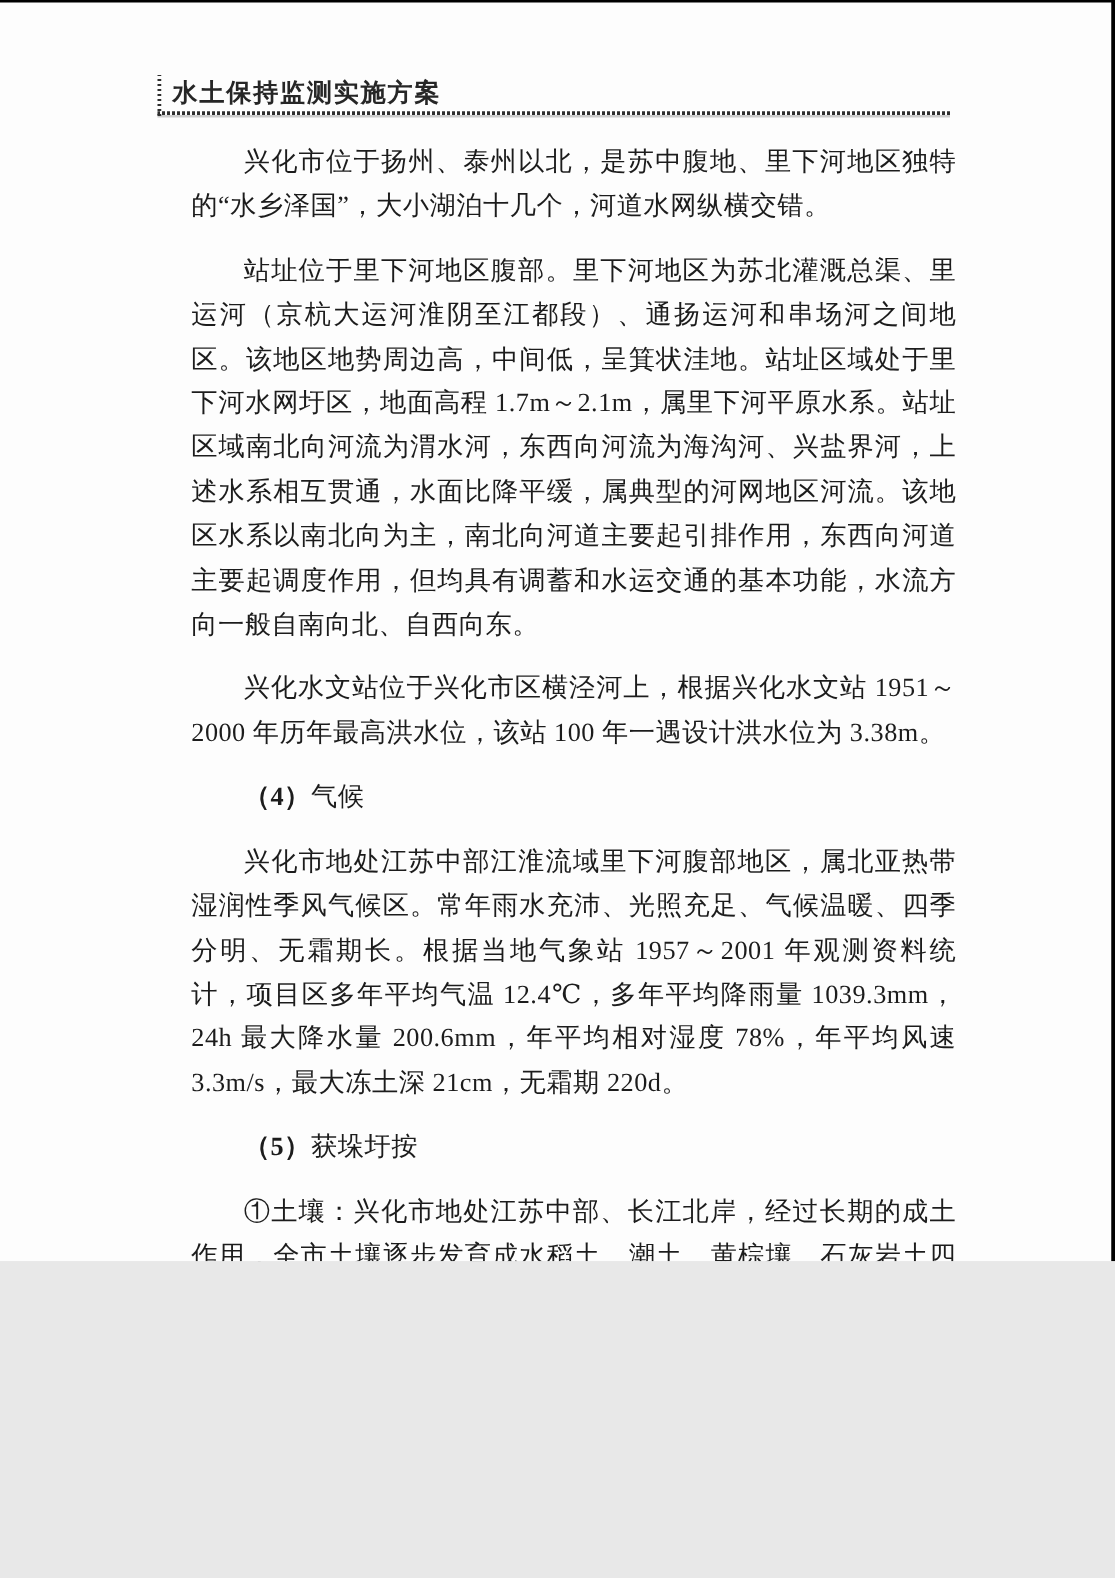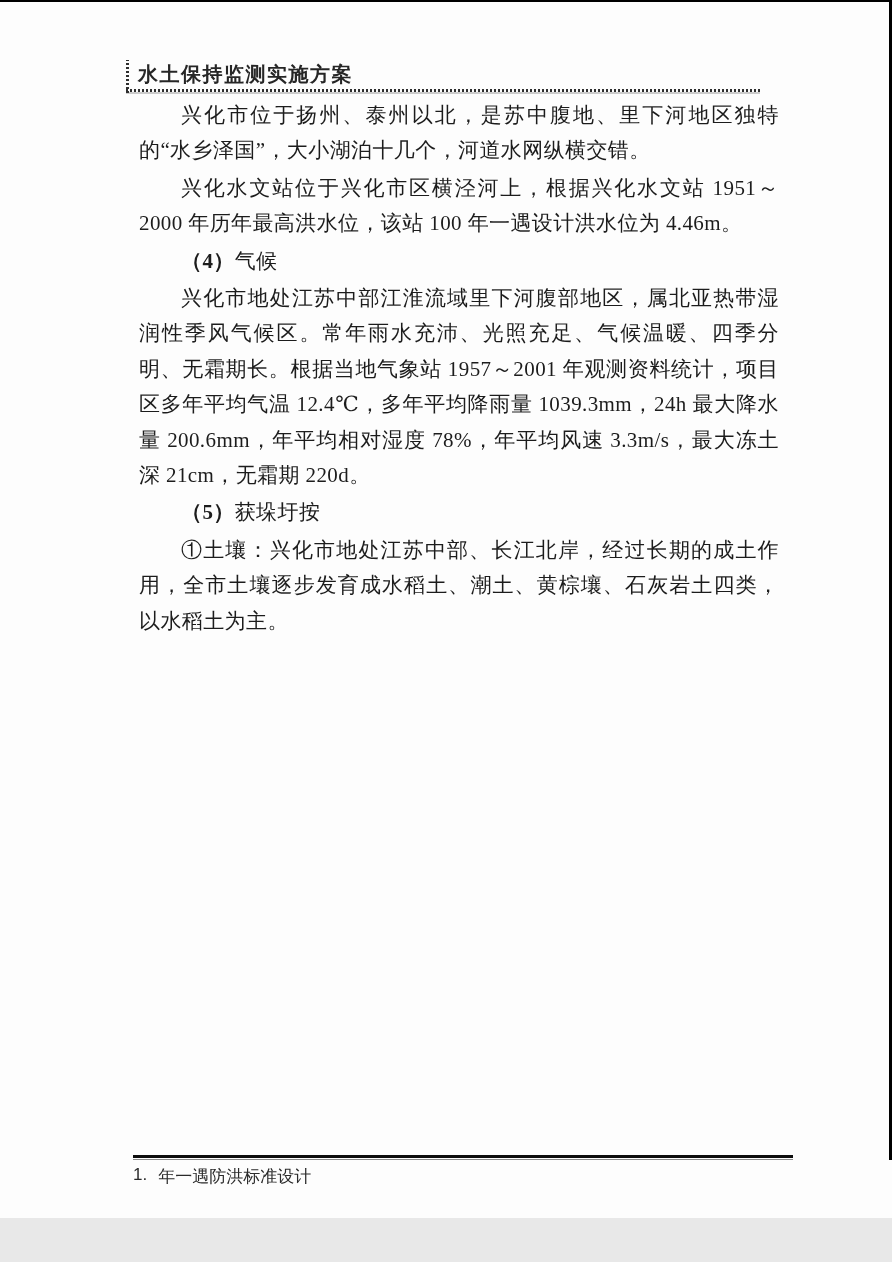--- a/index.html
+++ b/index.html
@@ -3,21 +3,21 @@
 <meta charset="utf-8">
 <style>
   html, body {
     margin: 0;
     padding: 0;
     background: #e8e8e8;
   }
   .page {
     position: relative;
     width: 892px;
-    height: 1218px;
+    height: 1009px;
     background: var(--page-bg, #fdfdfd);
     overflow: hidden;
     font-family: "Liberation Serif", "DejaVu Serif", serif;
   }
   
   .edge-top {
     position: absolute; top: 0; left: 0; right: 0;
     height: 2px; background: #000;
   }
   .edge-right {
@@ -48,21 +48,21 @@
   
   .doc-body {
     position: absolute; left: 137px; top: 96px;
     width: 644px;
     font-size: 21px;
     line-height: 35.4px;
     letter-spacing: 0.4px;
     color: var(--text-color, #1c1c1c);
     text-align: justify;
   }
-  .doc-body p { margin: 2px; text-indent: 2em; }
+  .doc-body p { margin: 16px; text-indent: 2em; }
   .doc-body p.heading b { font-weight: bold; }
   
   .footer {
     position: absolute; left: 133px; top: 1155px;
     width: 660px;
   }
   .rule-thick { height: 3px; background: #0d0d0d; }
   .rule-thin  { height: 1px; background: #8a8a8a; margin-top: 1px; }
   .footer-row {
     display: flex; justify-content: space-between; align-items: baseline;
@@ -81,21 +81,22 @@
 
   <div class="edge-top"></div>
   <div class="edge-right"></div>
 
   <div class="header-dotted-v"></div>
   <div class="header-dotted-h"></div>
   <div class="header-title">水土保持监测实施方案</div>
 
   <div class="doc-body">
       <p class="para">兴化市位于扬州、泰州以北，是苏中腹地、里下河地区独特的“水乡泽国”，大小湖泊十几个，河道水网纵横交错。</p>
-      <p class="para">兴化水文站位于兴化市区横泾河上，根据兴化水文站 1951～2000 年历年最高洪水位，该站 100 年一遇设计洪水位为 4.46m。</p>
+      <p class="para">站址位于里下河地区腹部。里下河地区为苏北灌溉总渠、里运河（京杭大运河淮阴至江都段）、通扬运河和串场河之间地区。该地区地势周边高，中间低，呈箕状洼地。站址区域处于里下河水网圩区，地面高程 1.7m～2.1m，属里下河平原水系。站址区域南北向河流为渭水河，东西向河流为海沟河、兴盐界河，上述水系相互贯通，水面比降平缓，属典型的河网地区河流。该地区水系以南北向为主，南北向河道主要起引排作用，东西向河道主要起调度作用，但均具有调蓄和水运交通的基本功能，水流方向一般自南向北、自西向东。</p>
+      <p class="para">兴化水文站位于兴化市区横泾河上，根据兴化水文站 1951～2000 年历年最高洪水位，该站 100 年一遇设计洪水位为 3.38m。</p>
       <p class="heading"><b>（4）</b><span>气候</span></p>
       <p class="para">兴化市地处江苏中部江淮流域里下河腹部地区，属北亚热带湿润性季风气候区。常年雨水充沛、光照充足、气候温暖、四季分明、无霜期长。根据当地气象站 1957～2001 年观测资料统计，项目区多年平均气温 12.4℃，多年平均降雨量 1039.3mm，24h 最大降水量 200.6mm，年平均相对湿度 78%，年平均风速 3.3m/s，最大冻土深 21cm，无霜期 220d。</p>
       <p class="heading"><b>（5）</b><span>获垛圩按</span></p>
       <p class="para">①土壤：兴化市地处江苏中部、长江北岸，经过长期的成土作用，全市土壤逐步发育成水稻土、潮土、黄棕壤、石灰岩土四类，以水稻土为主。</p>
     </div>
 
   <div class="footer">
     <div class="rule-thick"></div>
     <div class="rule-thin"></div>
     <div class="footer-row">

